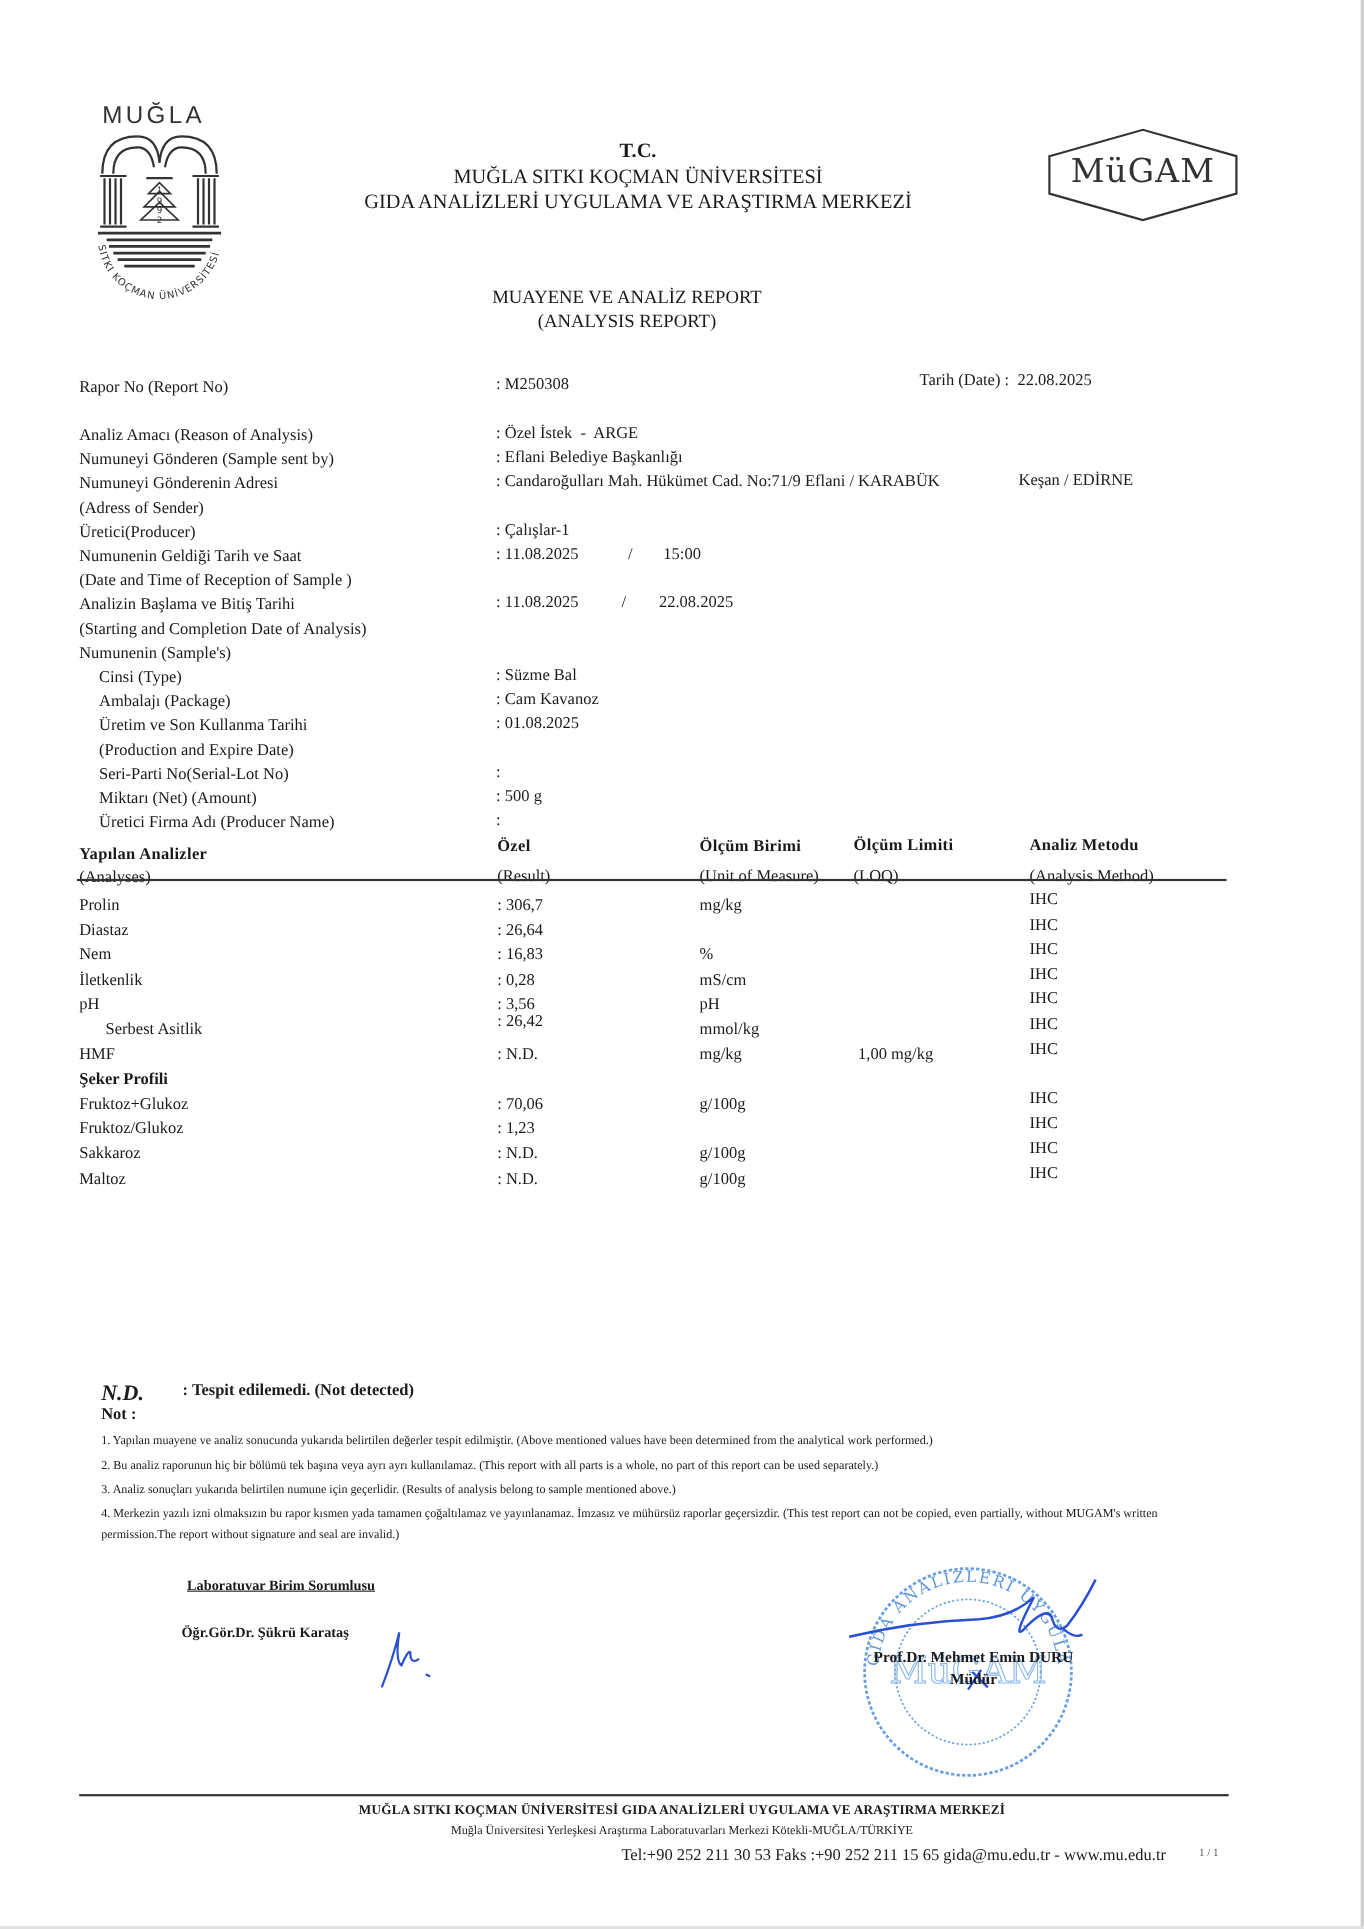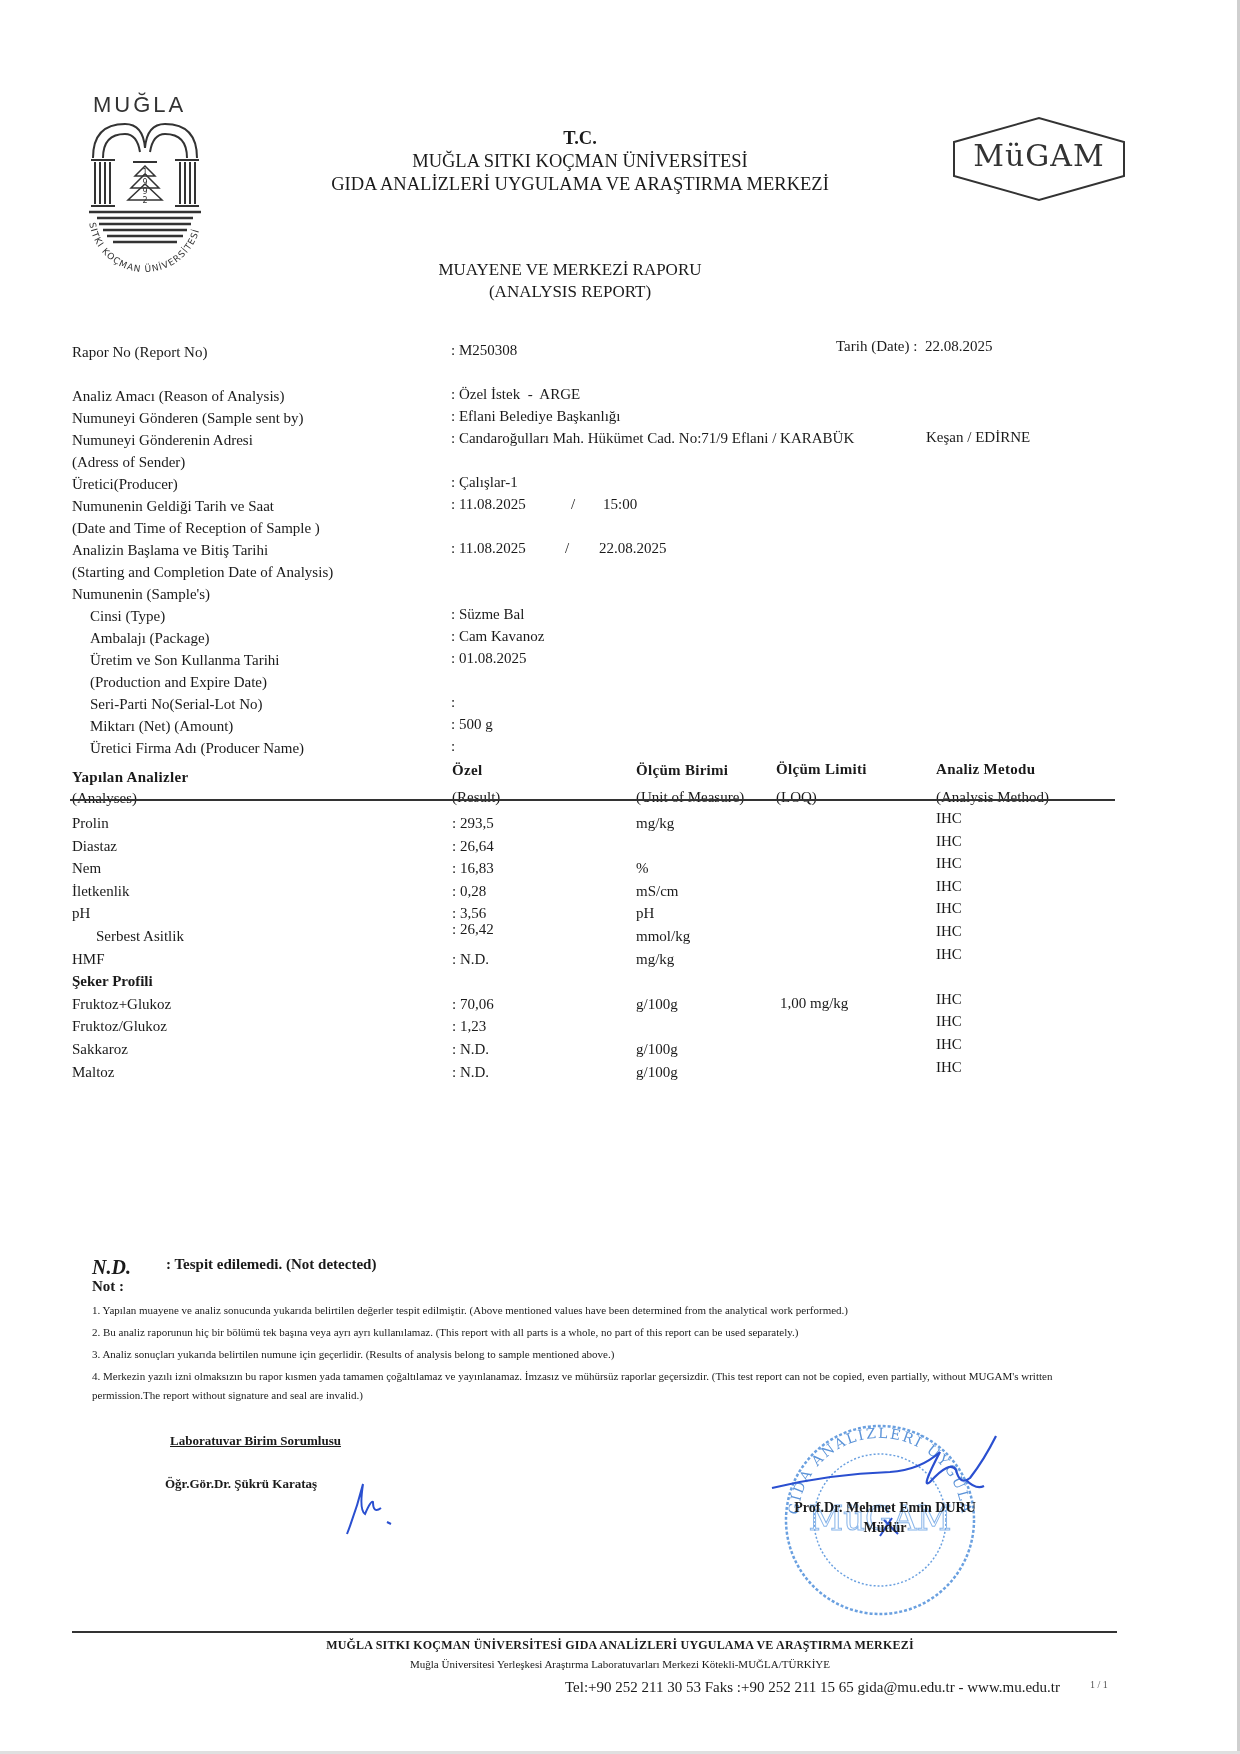--- a/index.html
+++ b/index.html
@@ -125,21 +125,21 @@
 <div class="abs center-title center-name">GIDA ANALİZLERİ UYGULAMA VE ARAŞTIRMA MERKEZİ</div>
 
 <div class="abs logo-right">
   <svg class="abs" style="left:0;top:0" width="182" height="90" viewBox="0 0 182 90">
     <path d="M6 28 L91 4 L176 28 L176 62 L91 86 L6 62 Z" fill="none" stroke="#333" stroke-width="2"></path>
   </svg>
   <span class="logo-word">MüGAM</span>
 </div>
 
 <div class="abs report-title">
-  <div>MUAYENE VE MERKEZİ RAPORU</div>
+  <div>MUAYENE VE ANALİZ REPORT</div>
   <div>(ANALYSIS REPORT)</div>
 </div>
 
 <div class="abs lbl" style="top:341px">Rapor No (Report No)</div>
 <div class="abs val" style="top:339px">: M250308</div>
 <div class="abs date-line" style="top:335px"><span>Tarih (Date) :</span>  <span>22.08.2025</span></div>
 
 <div class="abs lbl" style="top:385px">Analiz Amacı (Reason of Analysis)</div>
 <div class="abs val" style="top:383px">: Özel İstek  -  ARGE</div>
 
@@ -197,21 +197,21 @@
   <div class="cell th th-bold" style="left:776px;top:758px">Ölçüm Limiti</div>
   <div class="cell th" style="left:776px;top:786px">(LOQ)</div>
   <div class="cell th th-bold col-meth" style="top:758px">Analiz Metodu</div>
   <div class="cell th col-meth" style="top:786px">(Analysis Method)</div>
 
   <div class="abs table-rule"></div>
 
   <div id="rows-host">
       <div>
         <div class="cell col-name" style="top: 812px;">Prolin</div>
-        <div class="cell col-res" style="top: 812px;">: 293,5</div>
+        <div class="cell col-res" style="top: 812px;">: 306,7</div>
         <div class="cell col-unit" style="top: 812px;">mg/kg</div>
         <div class="cell col-loq" style="top: 812px;"></div>
         <div class="cell col-meth" style="top: 807px;">IHC</div>
       </div>
       <div>
         <div class="cell col-name" style="top: 834.6px;">Diastaz</div>
         <div class="cell col-res" style="top: 834.6px;">: 26,64</div>
         <div class="cell col-unit" style="top: 834.6px;"></div>
         <div class="cell col-loq" style="top: 834.6px;"></div>
         <div class="cell col-meth" style="top: 829.6px;">IHC</div>
@@ -241,21 +241,21 @@
         <div class="cell col-name" style="top: 925px; margin-left: 24px;">Serbest Asitlik</div>
         <div class="cell col-res" style="top: 918px;">: 26,42</div>
         <div class="cell col-unit" style="top: 925px;">mmol/kg</div>
         <div class="cell col-loq" style="top: 925px;"></div>
         <div class="cell col-meth" style="top: 920px;">IHC</div>
       </div>
       <div>
         <div class="cell col-name" style="top: 947.6px;">HMF</div>
         <div class="cell col-res" style="top: 947.6px;">: N.D.</div>
         <div class="cell col-unit" style="top: 947.6px;">mg/kg</div>
-        <div class="cell col-loq" style="top: 947.6px; margin-top: 44px;">1,00 mg/kg</div>
+        <div class="cell col-loq" style="top: 947.6px;">1,00 mg/kg</div>
         <div class="cell col-meth" style="top: 942.6px;">IHC</div>
       </div>
       <div class="cell col-name section" style="top: 970.2px;">Şeker Profili</div>
       <div>
         <div class="cell col-name" style="top: 992.8px;">Fruktoz+Glukoz</div>
         <div class="cell col-res" style="top: 992.8px;">: 70,06</div>
         <div class="cell col-unit" style="top: 992.8px;">g/100g</div>
         <div class="cell col-loq" style="top: 992.8px;"></div>
         <div class="cell col-meth" style="top: 987.8px;">IHC</div>
       </div>

